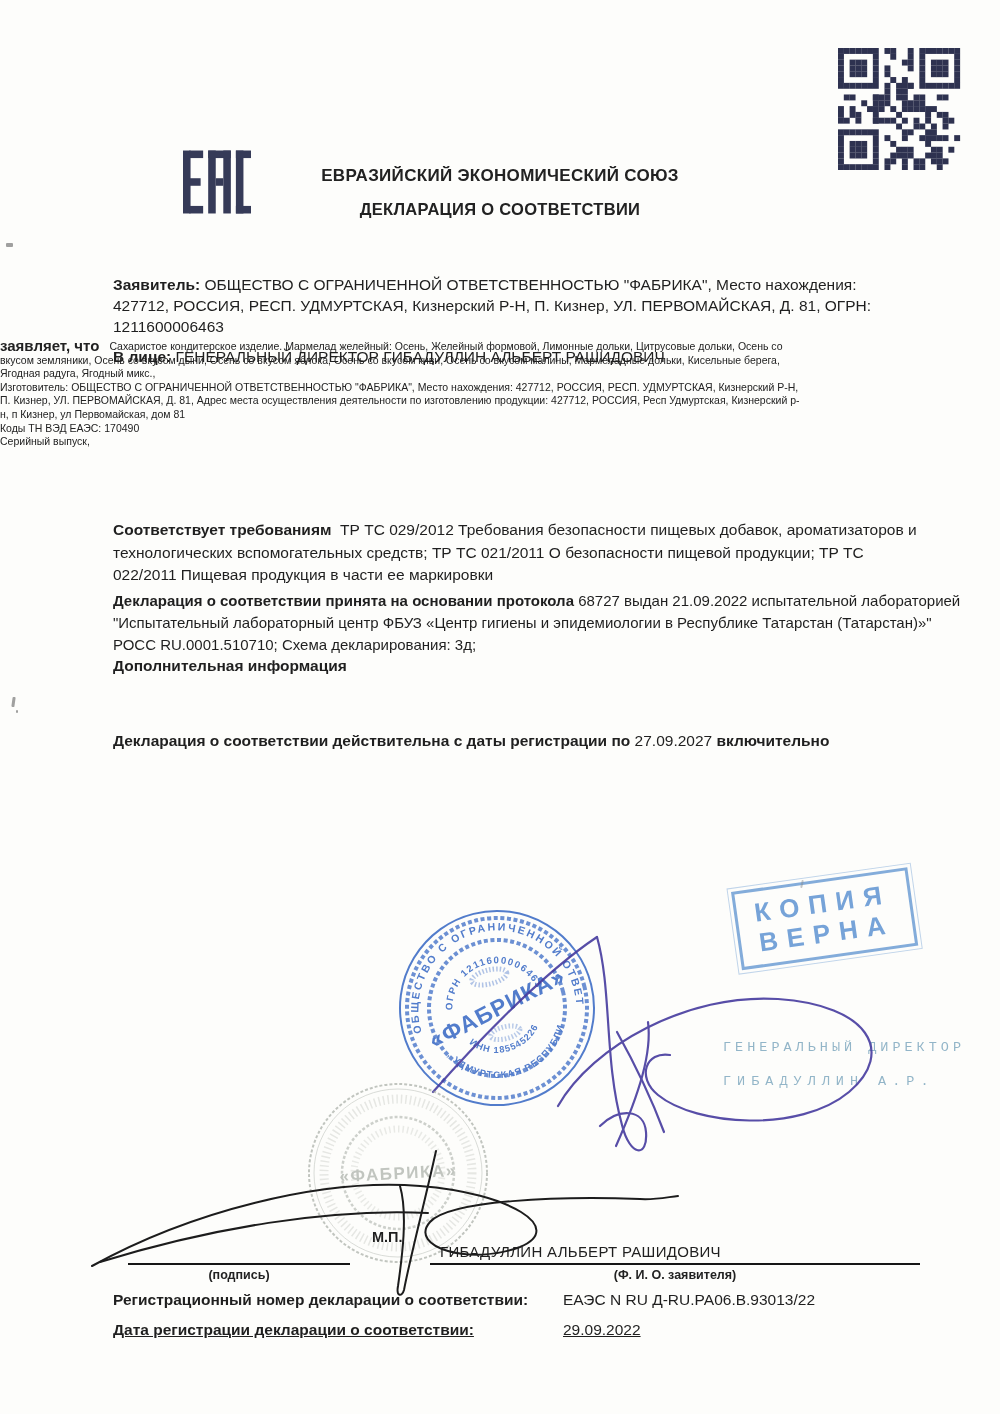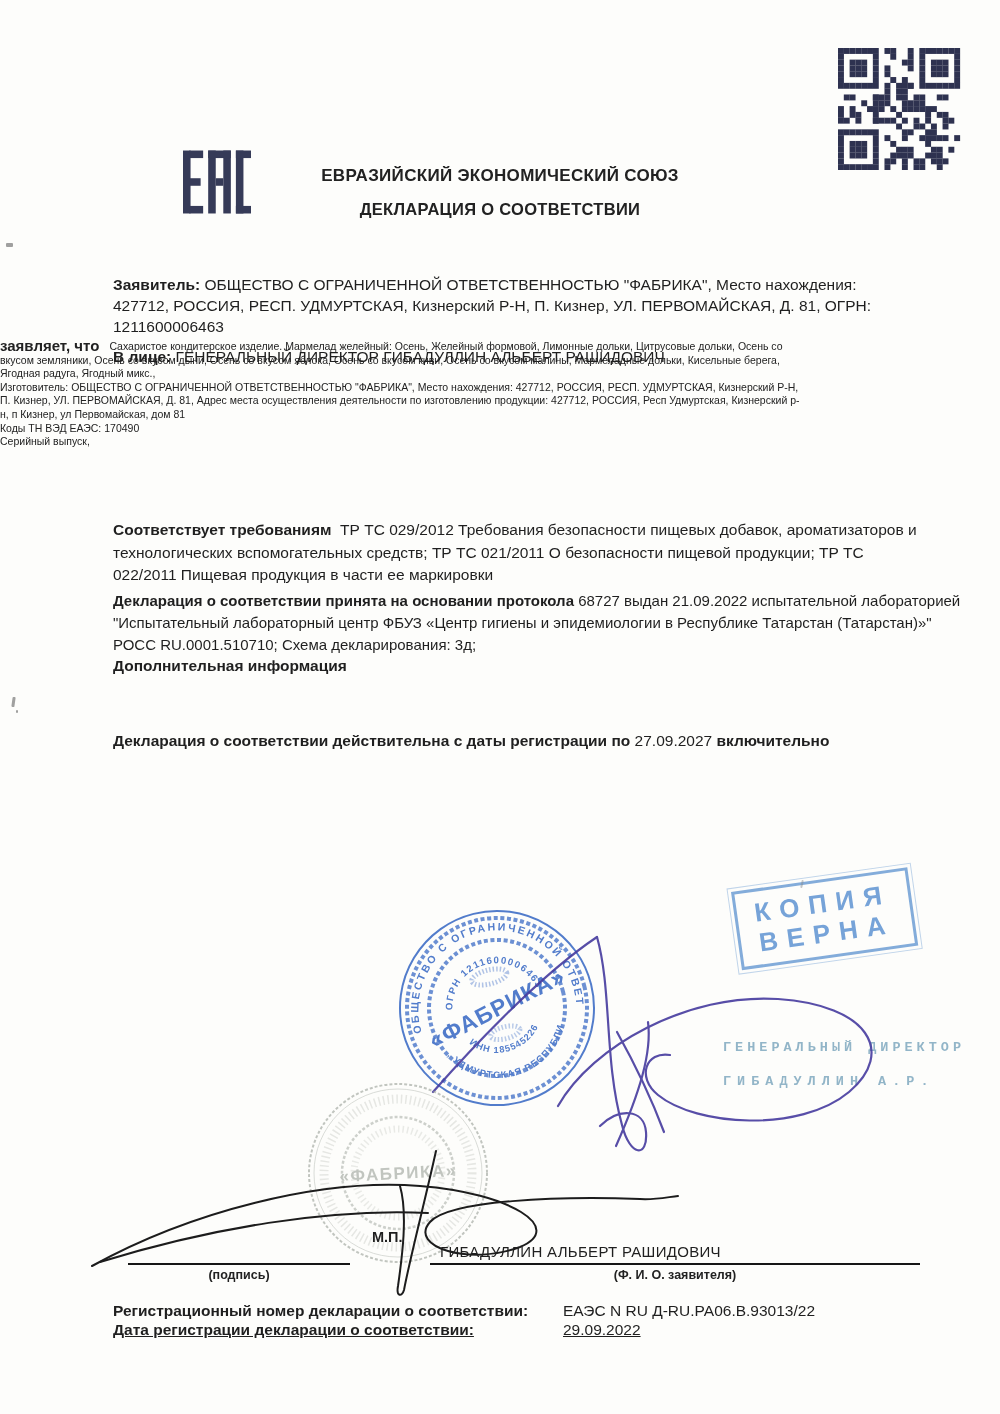--- a/index.html
+++ b/index.html
@@ -28,31 +28,31 @@
   .mp{left:372px;top:1229px;font-size:14.5px;font-weight:bold;}
   .fio{left:440px;top:1243px;font-size:15px;letter-spacing:.3px;}
   .sig-line{height:0;border-top:2px solid #161616;}
   .line-left{left:128px;top:1263px;width:222px;}
   .line-right{left:430px;top:1263px;width:490px;}
   .caption{top:1268px;text-align:center;font-size:12.5px;font-weight:bold;color:#222;}
   .cap-left{left:128px;width:222px;}
   .cap-right{left:445px;width:460px;}
   .reg-row-label{left:113px;font-size:15.5px;font-weight:bold;}
   .reg-row-value{left:563px;font-size:15.5px;}
-  .row1{top:1291px;margin-top:11px;} .row2{top:1321px;text-decoration:underline;}
+  .row1{top:1291px;} .row2{top:1321px;text-decoration:underline;}
   
   .copy-stamp{
     left:731px;top:892px;width:152px;padding:6px 10px 7px 10px;
     border:3px solid rgba(88,142,206,.8);outline:1px solid rgba(88,142,206,.4);outline-offset:3px;
     transform:rotate(-8deg);transform-origin:top left;
     color:#6b9cd6;font-weight:bold;font-size:26px;line-height:30px;letter-spacing:9px;text-align:center;
     opacity:.92;
   }
   .director-line{left:723px;font-family:"Liberation Mono","DejaVu Sans Mono",monospace;
-    font-weight:bold;color:rgba(58,122,158,.55);white-space:nowrap;}
+    font-weight:normal;color:rgba(58,122,158,.55);white-space:nowrap;}
   .dir1{top:1040px;font-size:13.5px;letter-spacing:4px;}
   .dir2{top:1074px;font-size:13.5px;letter-spacing:6px;}
   .stamp-blue{left:393px;top:904px;opacity:.92;}
   .stamp-gray{left:306px;top:1081px;opacity:.6;}
   .sig-svg{pointer-events:none;}
   .artifact{background:#444;opacity:.5;border-radius:1px;}
 </style>
 </head>
 <body>
 

